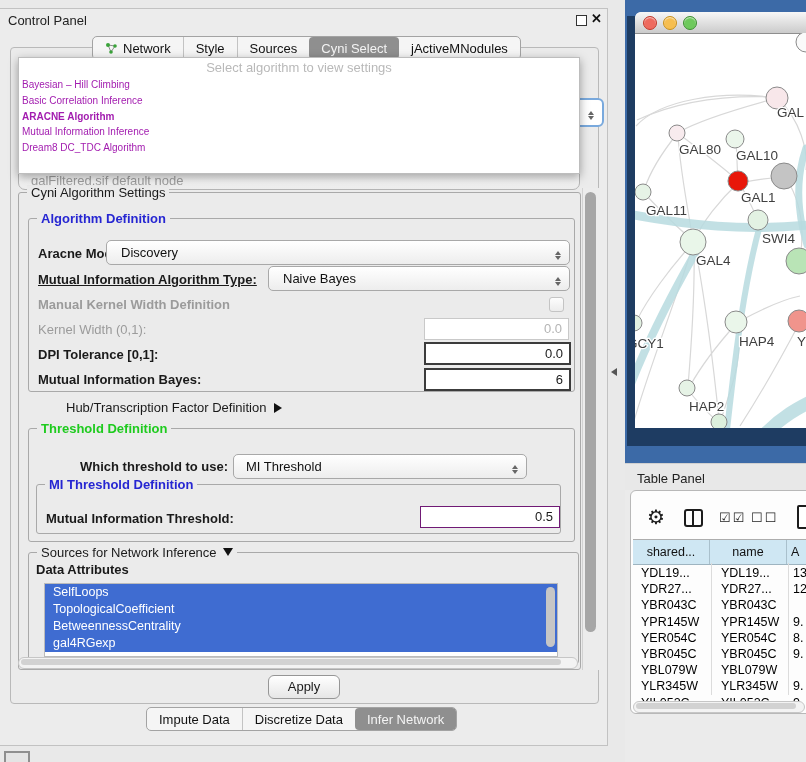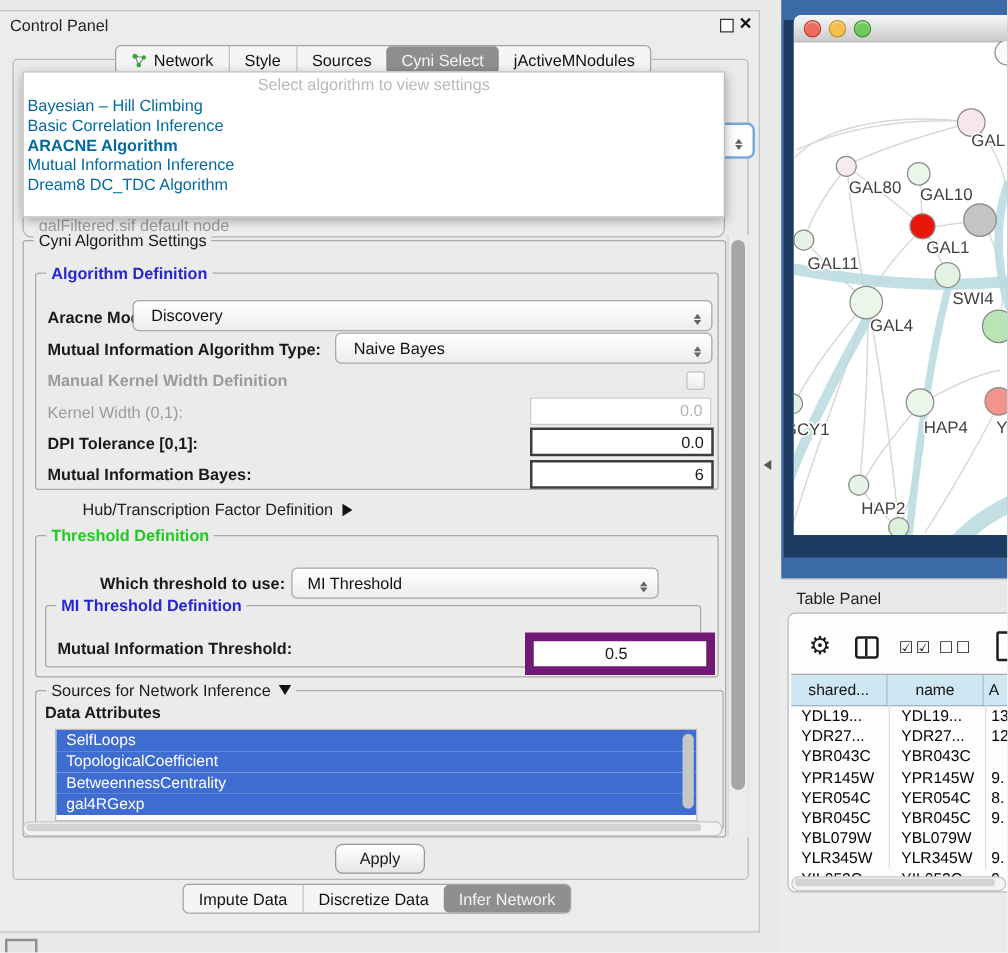--- a/index.html
+++ b/index.html
@@ -20,39 +20,39 @@
   
   .content-panel{left:10px;top:47px;width:587px;height:655px;background:#ebebeb;border:1px solid #b9b9b9;border-radius:4px;z-index:1;}
   
   .combo-sliver{left:570px;top:98px;width:30px;height:25px;background:#fff;border:2px solid #79a9dd;border-radius:6px;z-index:2;}
   .bg-combo{left:18px;top:160px;width:560px;height:28px;background:linear-gradient(#ffffff,#ededed);border:1px solid #b4b4b4;border-radius:7px;z-index:2;}
   .bg-combo span{position:absolute;left:12px;top:12px;font-size:13px;color:#9e9e9e;}
   
   .overlay{left:18px;top:57px;width:560px;height:115px;background:#ffffff;border:1px solid #bdbdbd;box-shadow:0 3px 9px rgba(0,0,0,.35);z-index:10;}
   .overlay .prompt{position:absolute;left:0;top:2px;width:100%;text-align:center;color:#b9b9b9;font-size:13px;}
   .overlay .opts{position:absolute;left:0;top:19px;width:100%;}
-  .opt{font-size:13px;line-height:15.8px;padding-left:3px;color:#0369a1;white-space:nowrap;}
+  .opt{font-size:10px;line-height:15.8px;padding-left:3px;color:#a21caf;white-space:nowrap;}
   .opt.bold{font-weight:700;}
   
   .groupbox{border:1px solid #a9a9a9;border-radius:3px;z-index:3;}
   .legend{position:absolute;top:-8px;left:8px;background:#ebebeb;padding:0 4px;font-size:13px;font-weight:bold;white-space:nowrap;}
   .legend.blue{color:#2626d2;}
   .legend.green{color:#1ecb1e;}
   .flabel{position:absolute;font-size:13px;font-weight:bold;color:#1a1a1a;white-space:nowrap;z-index:4;}
   .flabel.dis{color:#9b9b9b;}
   
   .combo{position:absolute;height:23px;background:linear-gradient(#ffffff,#ededed);border:1px solid #a8a8a8;border-radius:5px;z-index:4;}
   .combo-val{position:absolute;left:14px;top:4px;font-size:13px;color:#111;}
   .spin{position:absolute;right:7px;top:50%;margin-top:-6px;width:8px;}
   .spin i{display:block;width:0;height:0;margin:1px auto;}
   .spin .up{border:3px solid transparent;border-bottom:4px solid #666;}
   .spin .dn{border:3px solid transparent;border-top:4px solid #666;}
   
   .numfield{position:absolute;background:#fff;border:2px solid #3c3c3c;font-size:13px;text-align:right;padding:2px 6px 0 0;z-index:4;}
-  .numfield.soft{border:7px solid #701a75;text-align:center;}
+  .numfield.soft{border:1px solid #701a75;}
   .numfield.dis{border:1px solid #c9c9c9;color:#b4b4b4;}
   .checkbox{position:absolute;width:13px;height:13px;border:1px solid #c4c4c4;border-radius:3px;background:linear-gradient(#fdfdfd,#ececec);z-index:4;}
   .tri-right{display:inline-block;width:0;height:0;border:5px solid transparent;border-left:8px solid #111;margin-left:8px;vertical-align:-1px;}
   .tri-down{display:inline-block;width:0;height:0;border:5px solid transparent;border-top:8px solid #111;margin-left:6px;vertical-align:-4px;}
   
   .attr-list{position:absolute;background:#ffffff;border:1px solid #bbb;z-index:4;overflow:hidden;}
   .attr-item{height:17px;line-height:17px;background:#3f6cd1;color:#fff;font-size:12.5px;padding-left:8px;white-space:nowrap;}
   .vthumb{position:absolute;background:#c6c6c6;border-radius:5px;z-index:5;}
   .hscroll{position:absolute;background:#f3f3f3;border:1px solid #c6c6c6;border-radius:6px;z-index:4;}
   .hthumb{position:absolute;background:#d2d2d2;border-radius:5px;}
@@ -156,21 +156,21 @@
     <span class="legend blue">Algorithm Definition</span>
   </div>
   <div class="flabel abs" style="left:38px;top:246px;">Aracne Mode:</div>
   <div class="combo" style="left:106px;top:240px;width:462px;">
     <span class="combo-val">Discovery</span>
     <span class="spin">
         <i class="up"></i>
         <i class="dn"></i>
       </span>
   </div>
-  <div class="flabel abs" style="left:38px;top:272px;">Mutual Information Algorithm Type:</div>
+  <div class="flabel abs" style="left:38px;top:272px;text-decoration:underline;">Mutual Information Algorithm Type:</div>
   <div class="combo" style="left:268px;top:266px;width:300px;">
     <span class="combo-val">Naive Bayes</span>
     <span class="spin">
         <i class="up"></i>
         <i class="dn"></i>
       </span>
   </div>
   <div class="flabel dis abs" style="left:38px;top:297px;">Manual Kernel Width Definition</div>
   <div class="checkbox" style="left:549px;top:297px;"></div>
   <div class="flabel dis abs" style="left:38px;top:322px;font-weight:normal;">Kernel Width (0,1):</div>

